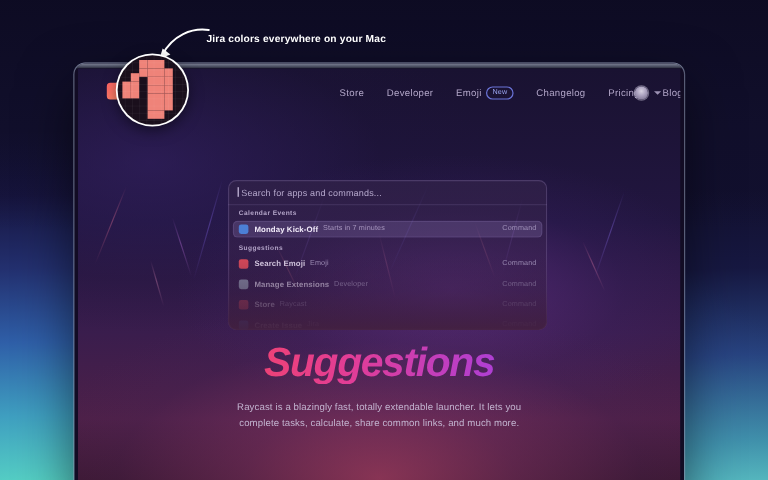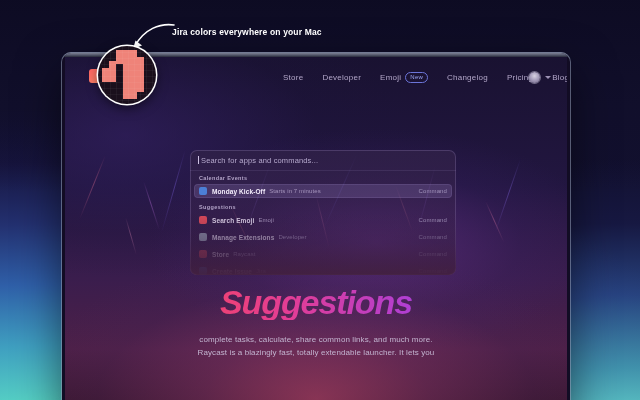--- a/index.html
+++ b/index.html
@@ -196,22 +196,22 @@
               <span class="row-sub" style="color: rgb(166, 149, 189);">Jira</span>
               <span class="row-kind" style="color: rgb(161, 146, 186);">Command</span>
             </div>
           </div>
         <div class="pal-mask"></div>
       </div>
 
       <div id="hero">
         <div class="h-line1">Suggestions</div>
         <div class="h-sub">
+          <div>Raycast is a blazingly fast, totally extendable launcher. It lets you</div>
           <div>complete tasks, calculate, share common links, and much more.</div>
-          <div>Raycast is a blazingly fast, totally extendable launcher. It lets you</div>
         </div>
       </div>
     </div>
   </div>
 
   <svg id="arrow" width="48" height="34" viewBox="0 0 48 34">
     <path d="M46 5 C32 3, 16 9, 7 26" fill="none" stroke="#ffffff" stroke-width="1.6" stroke-linecap="round"></path>
     <path d="M5 29 L7.5 20.5 L14 25.5 Z" fill="#ffffff"></path>
   </svg>
 

